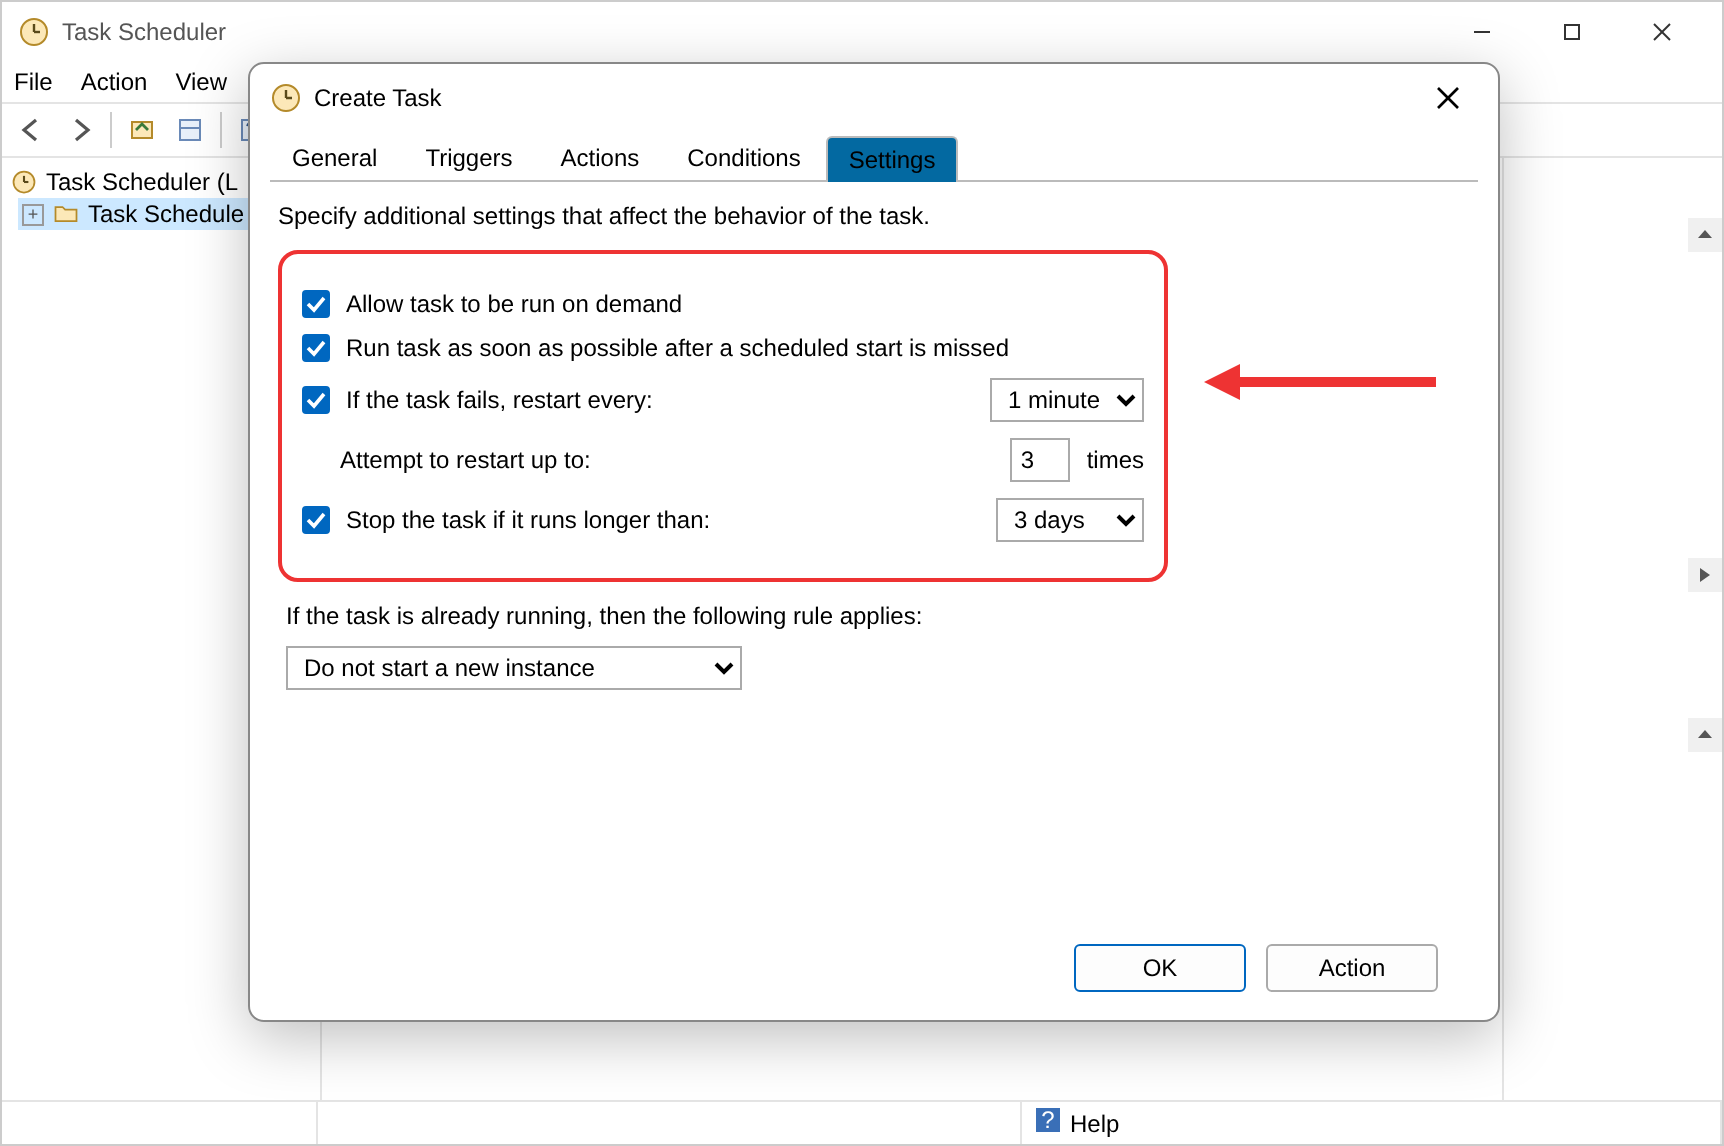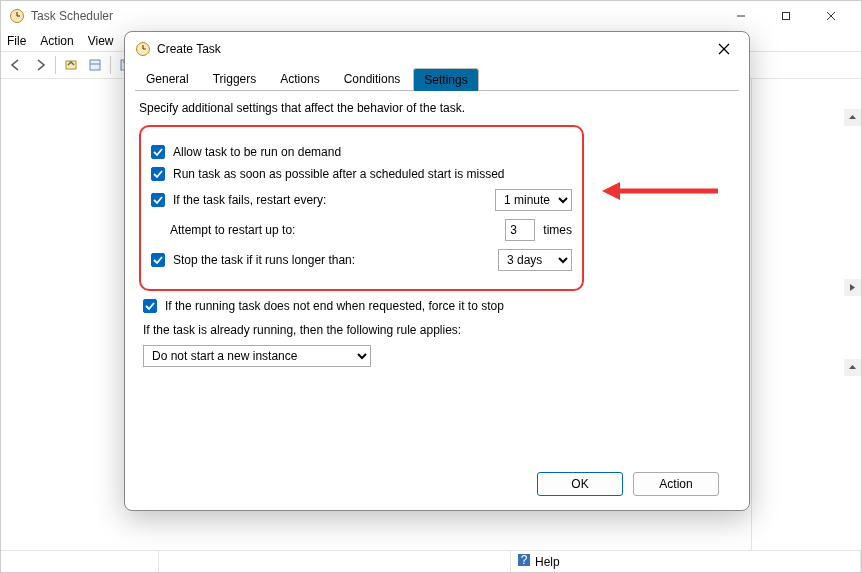--- a/index.html
+++ b/index.html
@@ -141,20 +141,37 @@
     <div class="tool-sep"></div>
     <div class="tool-btn">
         <svg width="14" height="14">
           <rect x="2" y="2" width="10" height="10" fill="#e8f0fa" stroke="#6a8ab8"></rect>
           <text x="7" y="11" text-anchor="middle" font-size="9" fill="#35598a">?</text>
         </svg>
       </div>
   </div>
 
   <div class="content">
+    <div class="tree-pane">
+      <div class="tree-item">
+        <span class="icon" style="width:14px;height:14px"><svg viewBox="0 0 16 16" class="clock-icon">
+              <circle cx="8" cy="8" r="6"></circle>
+              <line x1="8" y1="8" x2="8" y2="4.5"></line>
+              <line x1="8" y1="8" x2="10.5" y2="8"></line>
+            </svg></span>
+        <span>Task Scheduler (L</span>
+      </div>
+      <div class="tree-item selected" style="margin-left:6px">
+        <span class="tree-toggle">+</span>
+        <span class="icon" style="width:14px;height:14px"><svg viewBox="0 0 16 16">
+              <path d="M2 4 h4 l1.5 1.5 H14 V12 H2 Z" fill="#fce8b8" stroke="#b48a2a"></path>
+            </svg></span>
+        <span>Task Schedule</span>
+      </div>
+    </div>
     <div class="mid-pane"></div>
     <div class="actions-pane">
       <div class="scroll-up">
           <svg width="9" height="9">
             <path d="M1 6 L4.5 2 L8 6" fill="#555"></path>
           </svg>
         </div>
       <div class="scroll-mid" style="height:17px">
           <svg width="9" height="9">
             <path d="M2 1 L7 4.5 L2 8" fill="#555"></path>
@@ -251,28 +268,20 @@
               <path d="M1 5 L4 8 L9 2" fill="none" stroke="#fff" stroke-width="1.8"></path>
             </svg>
           </span>
         <span class="lbl">Stop the task if it runs longer than:</span>
         <span class="sel">
           <select><option>3 days</option></select>
         </span>
       </div>
     </div>
 
-    <div class="row" style="margin-left:4px">
-      <span class="chk">
-          <svg viewBox="0 0 10 10">
-            <path d="M1 5 L4 8 L9 2" fill="none" stroke="#fff" stroke-width="1.8"></path>
-          </svg>
-        </span>
-      <span class="lbl">If the running task does not end when requested, force it to stop</span>
-    </div>
 
 
     <div style="margin:10px 0 8px 4px">If the task is already running, then the following rule applies:</div>
     <select style="width:228px;margin-left:4px"><option>Do not start a new instance</option></select>
   </div>
 
   <div class="dlg-buttons">
     <div class="btn primary">OK</div>
     <div class="btn">Action</div>
   </div>

